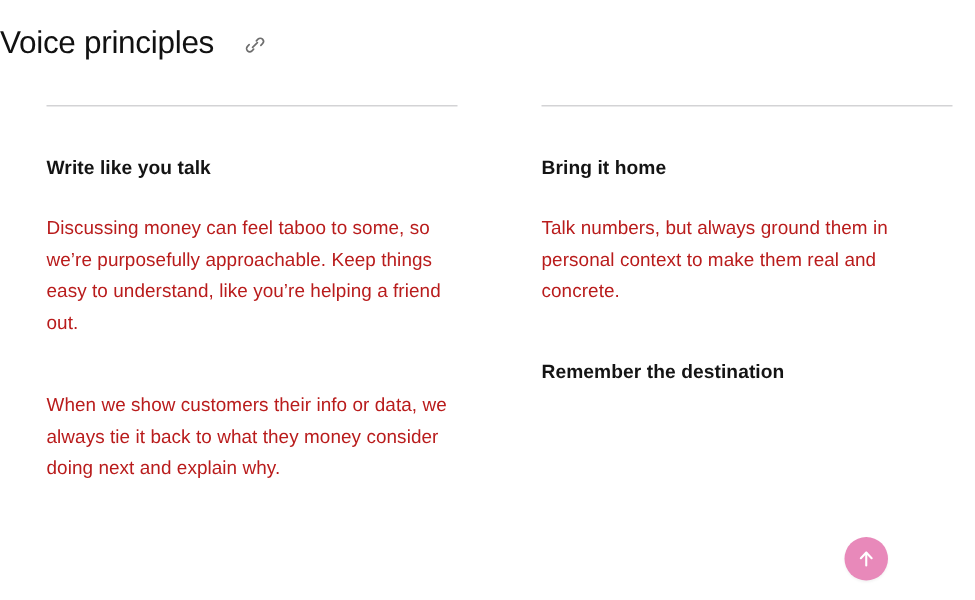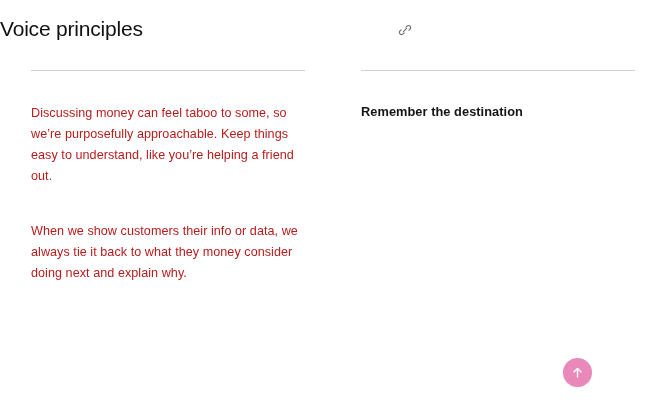--- a/index.html
+++ b/index.html
@@ -26,21 +26,21 @@
   }
 
   
   .title-row {
     position: absolute;
     top: 16px;
     left: 0;
     width: 413px;           
     display: flex;
     align-items: center;
-    justify-content: space-between;
+    justify-content: flex-start;
     gap: 19px;
   }
   .page-title {
     font-size: 21px;
     font-weight: 500;
     letter-spacing: -0.2px;
     color: #111111;
     line-height: 1.25;
     white-space: nowrap;
   }
@@ -137,31 +137,36 @@
       </svg>
     </span>
   </div>
 
   <div class="columns">
 
     <div class="column left">
       <div class="divider"></div>
 
       <div class="principle">
+        <h3 class="principle-heading">Write like you talk</h3>
         <p class="principle-body">Discussing money can feel taboo to some, so we’re purposefully approachable. Keep things easy to understand, like you’re helping a friend out.</p>
       </div>
 
       <div class="principle">
         <p class="principle-body">When we show customers their info or data, we always tie it back to what they money consider doing next and explain why.</p>
       </div>
     </div>
 
     <div class="column right">
       <div class="divider"></div>
 
+      <div class="principle">
+        <h3 class="principle-heading">Bring it home</h3>
+        <p class="principle-body">Talk numbers, but always ground them in personal context to make them real and concrete.</p>
+      </div>
 
       <div class="principle">
         <h3 class="principle-heading">Remember the destination</h3>
       </div>
     </div>
 
   </div>
 
   <button class="scroll-top" aria-label="Back to top">
     <span>

